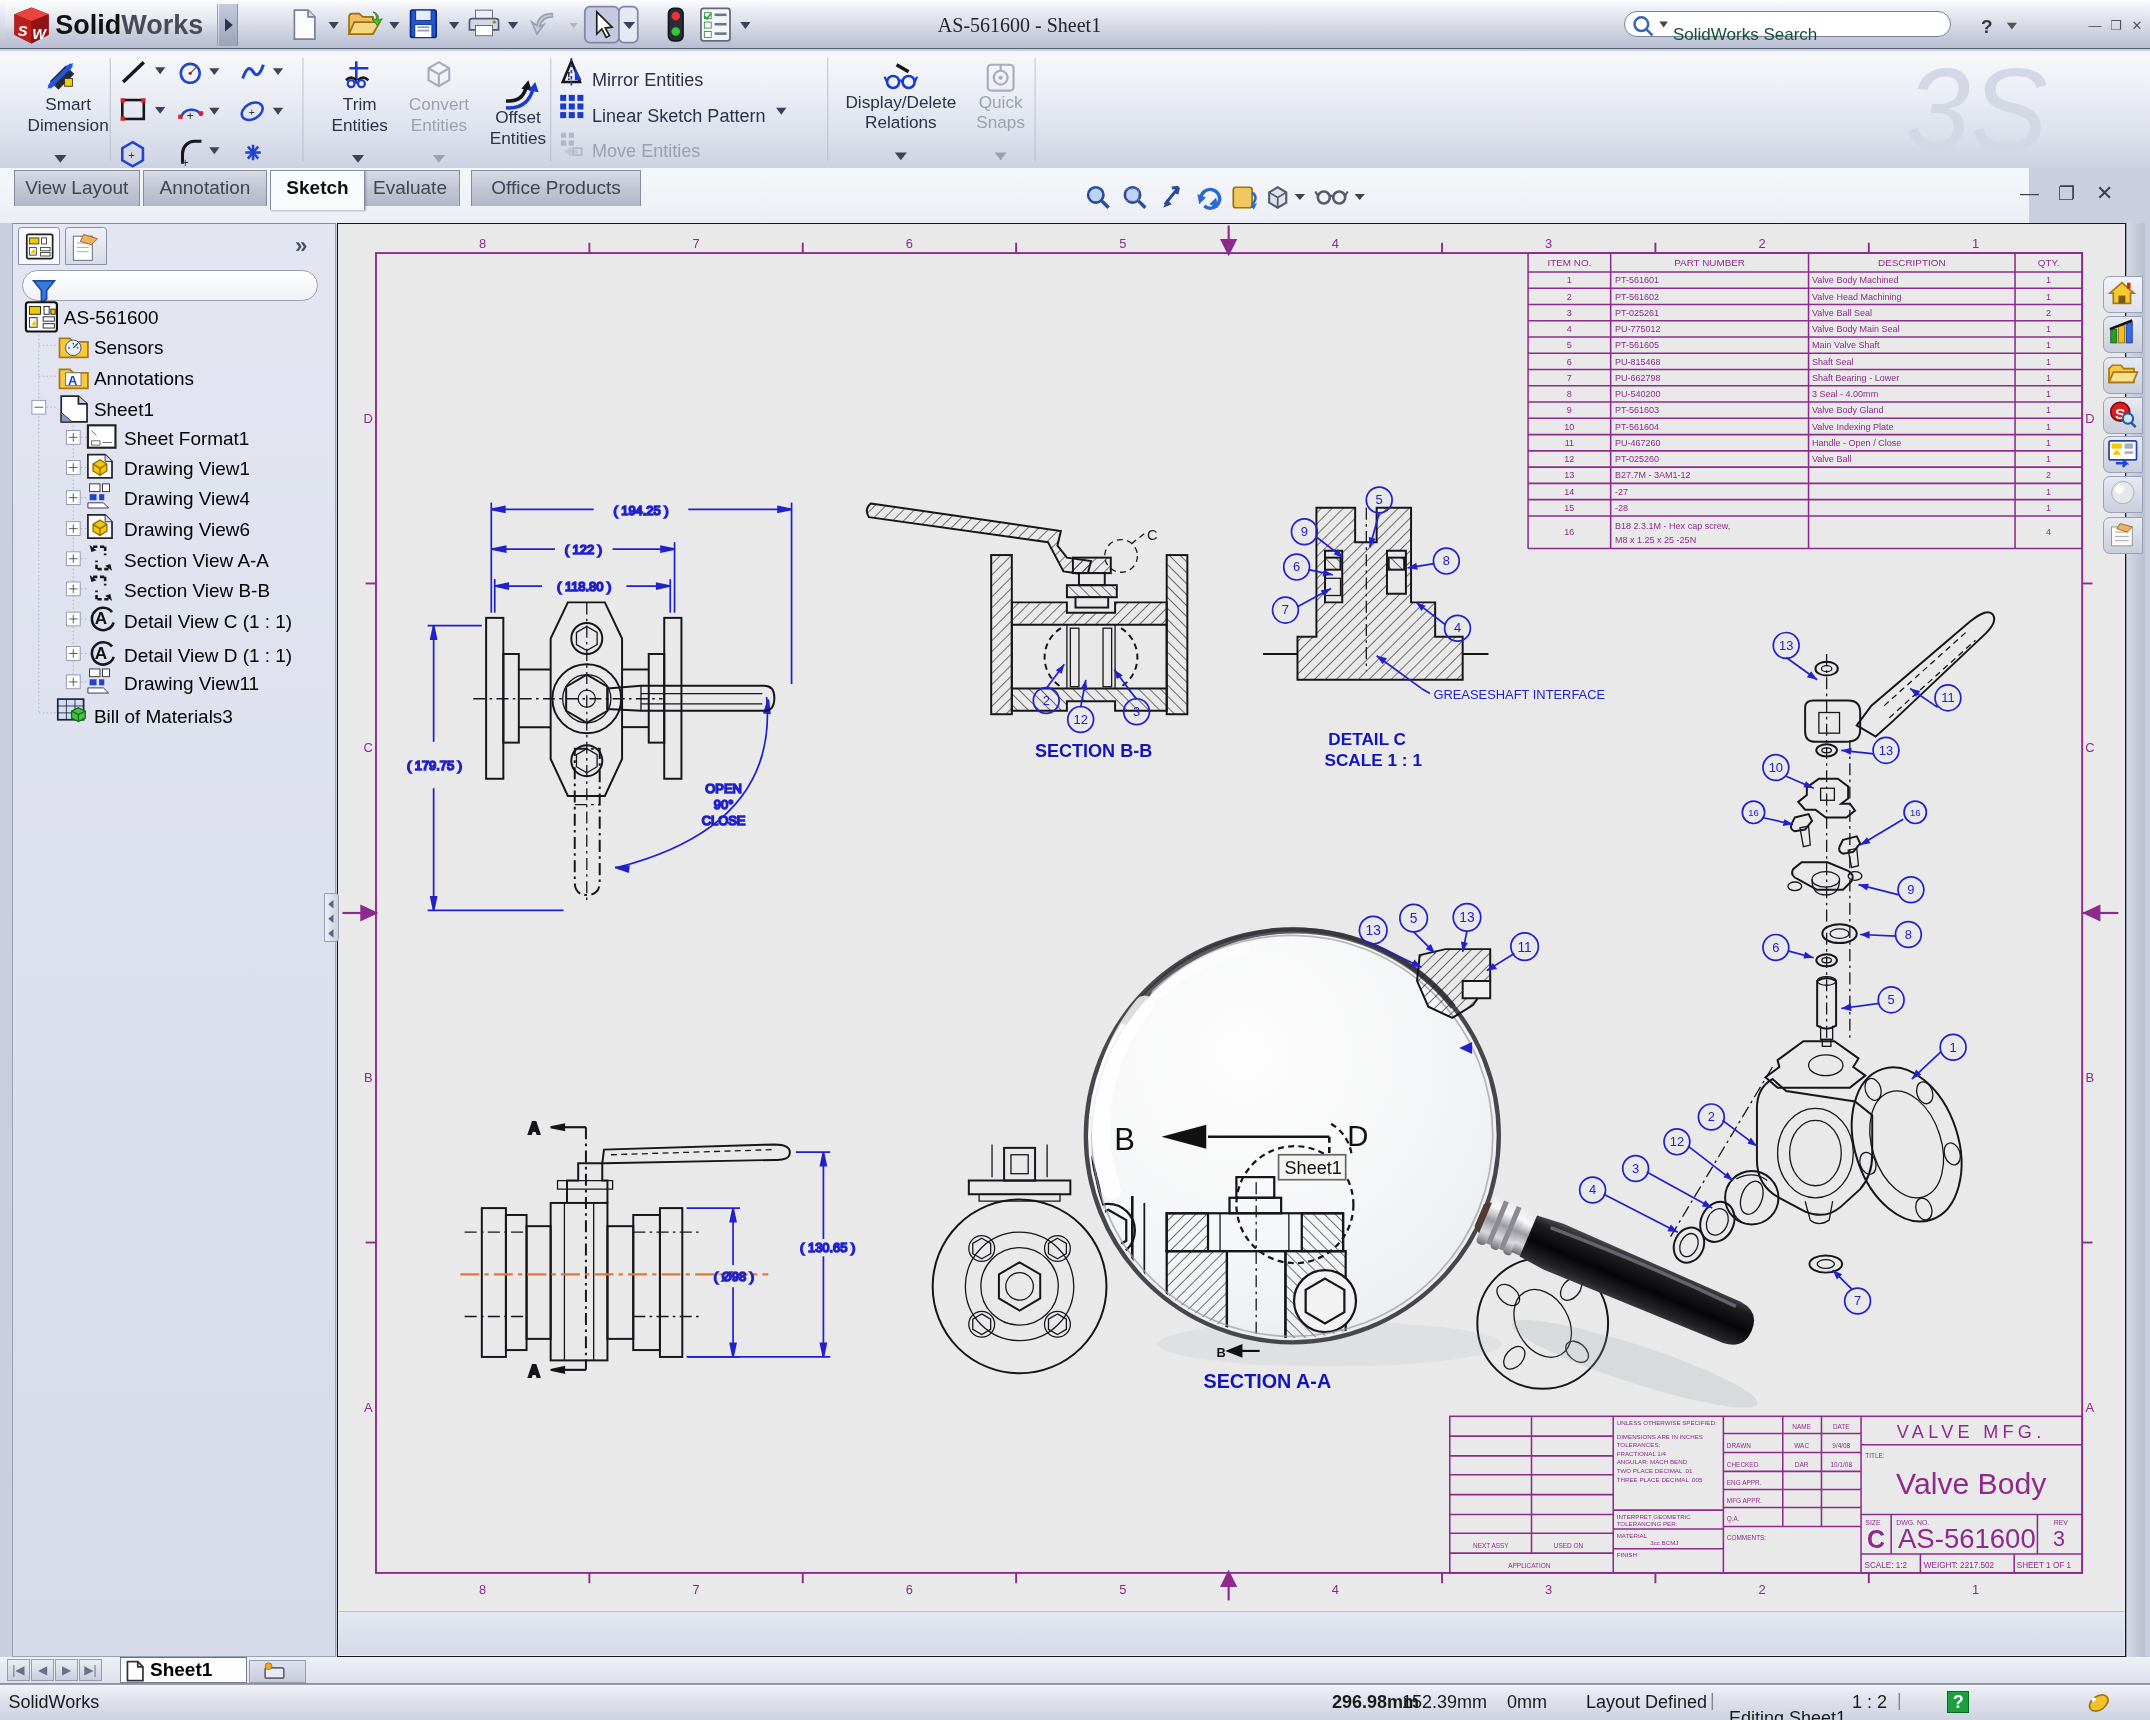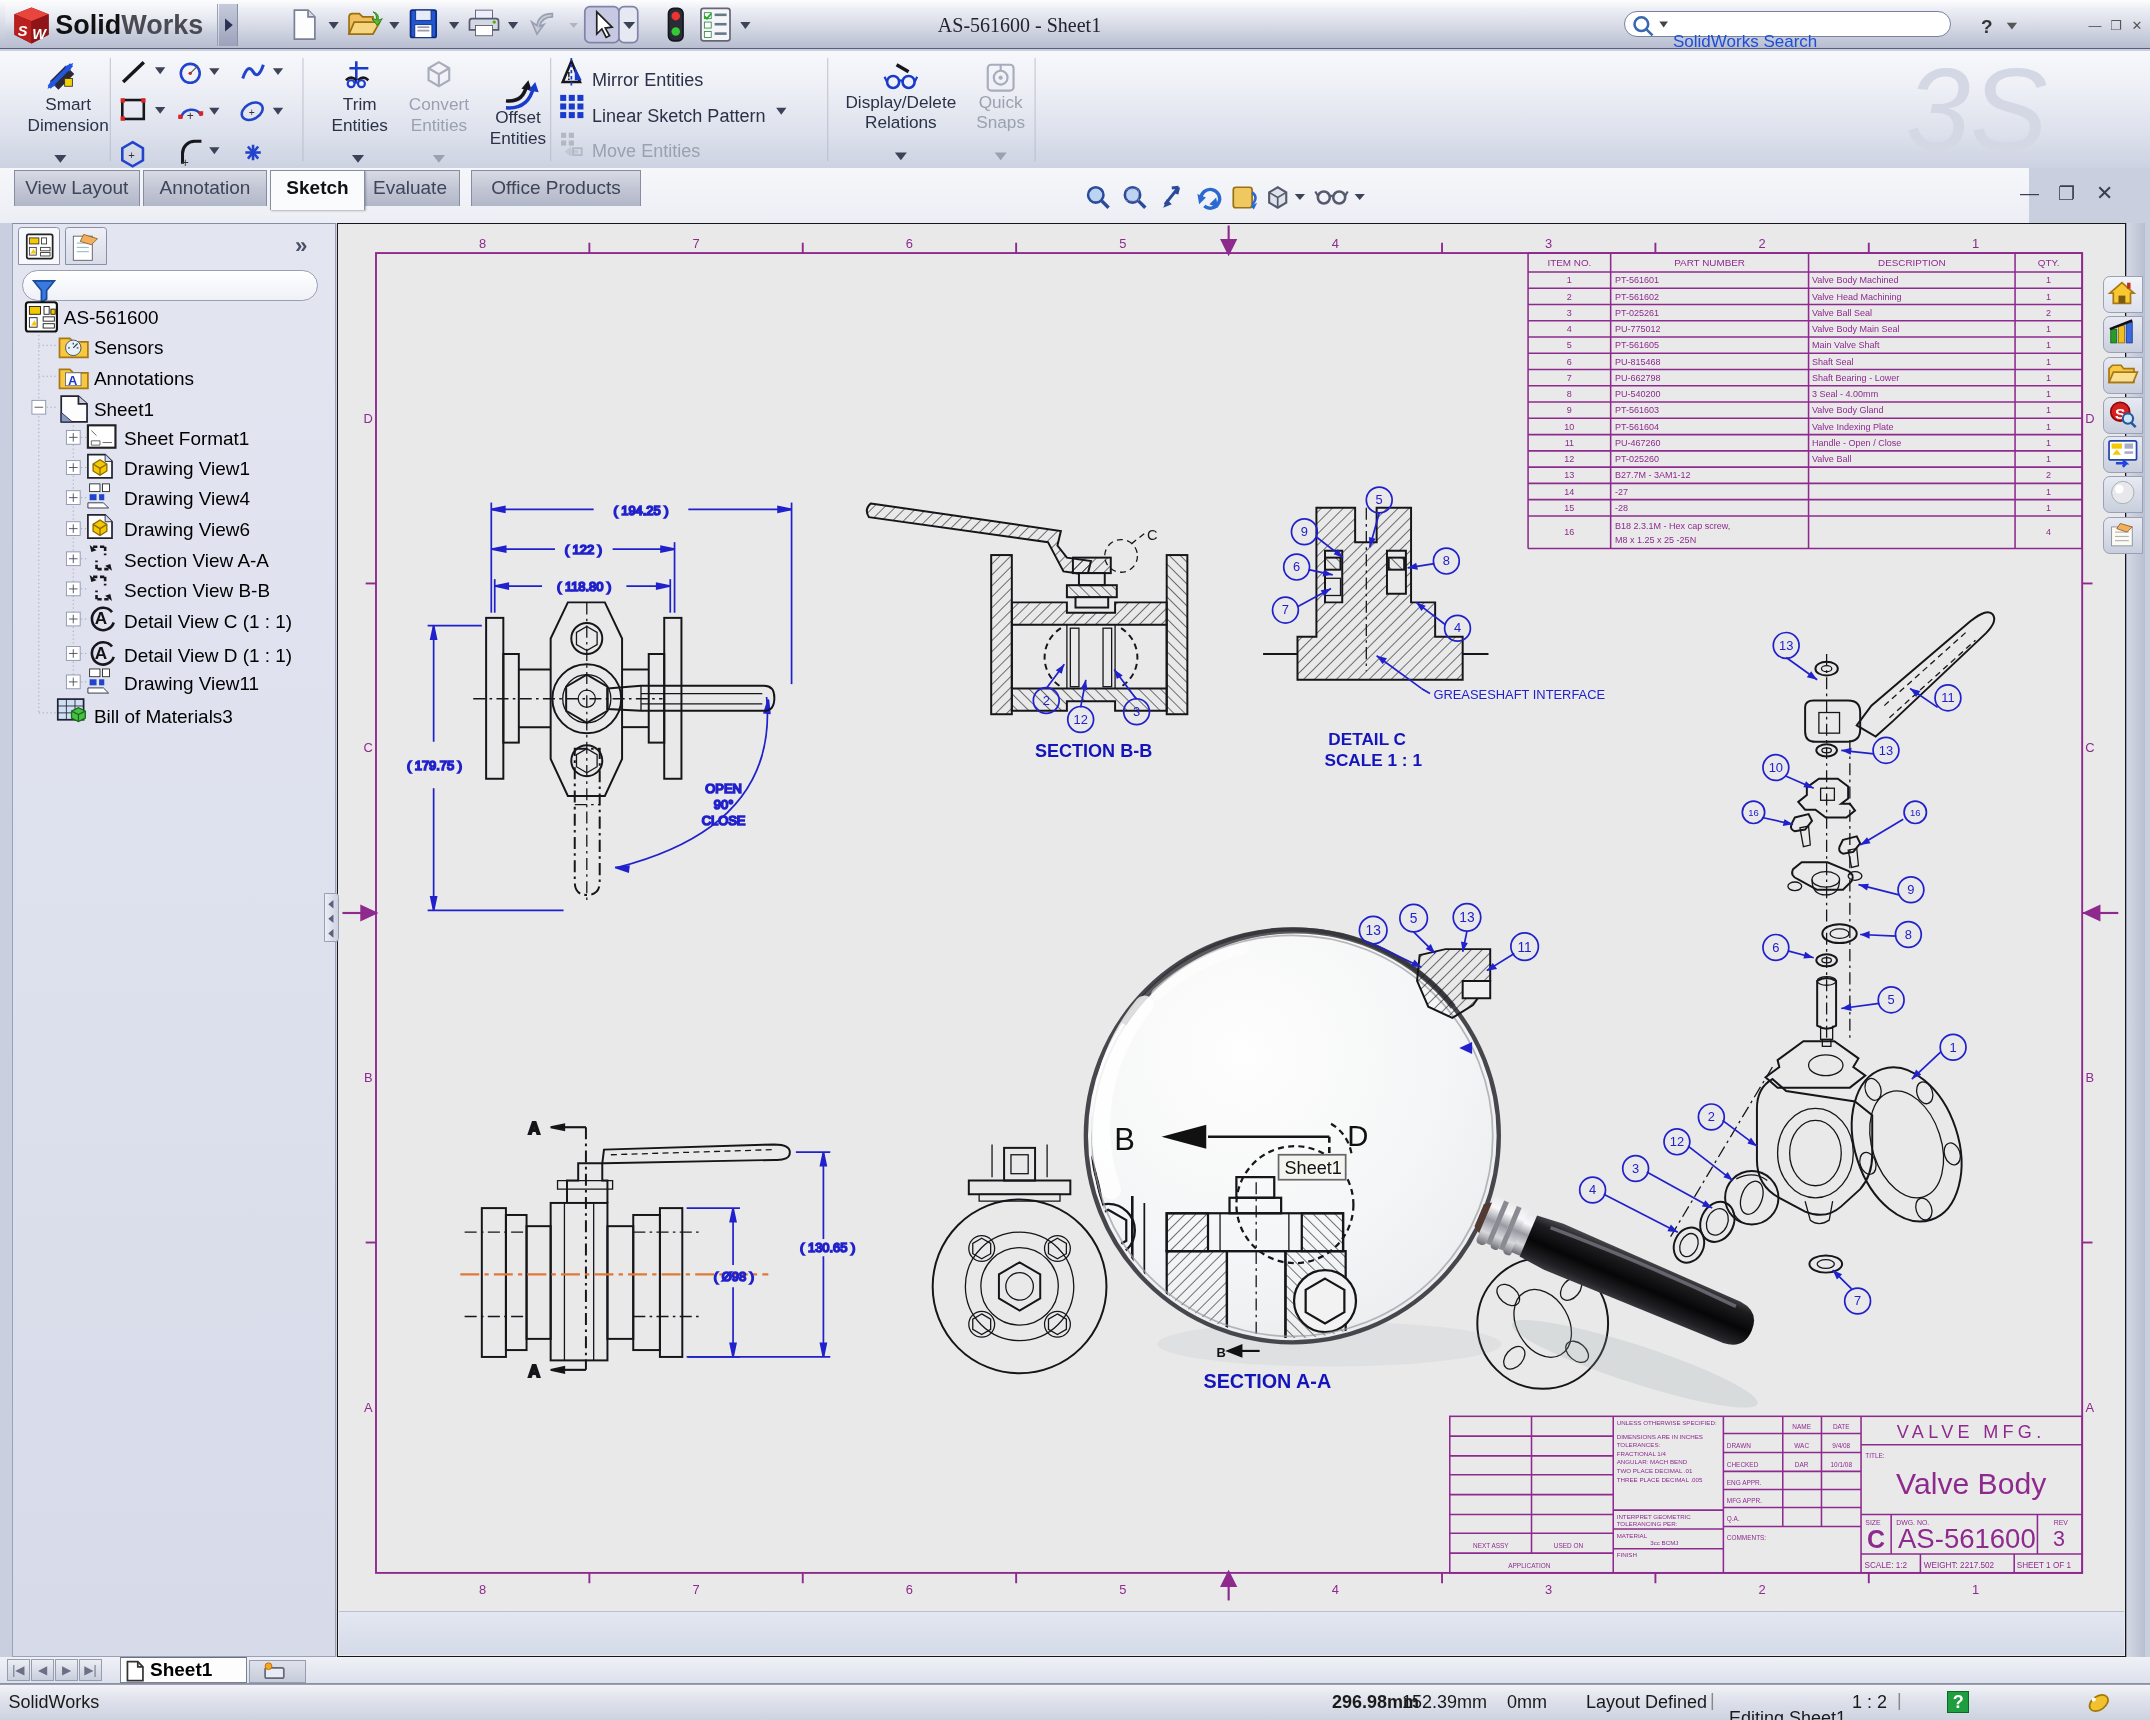--- a/index.html
+++ b/index.html
@@ -11,21 +11,21 @@
     background:linear-gradient(#fdfdfe 0%,#eceef4 20%,#d3d7e3 60%,#c2c7d8 85%,#b7bdd0 100%);
     border-bottom:1.7px solid #5a5f73; }
   #swlogo { left:5.2px; top:4.3px; width:213px; height:42px;
     background:linear-gradient(#f8f9fb 0%,#e4e7ef 40%,#c9cede 70%,#bac0d2 100%);
     border-right:0.9px solid #9aa0b4; }
   #swlogo .txt { position:absolute; left:50px; top:6px; font-size:27px; font-weight:bold; color:#111; letter-spacing:0px;}
   #swlogo .txt span { color:#4a4a52; font-weight:bold; }
   #logoarrowbox { left:219px; top:4.3px; width:19px; height:42px; background:linear-gradient(#c6cbdb,#9ba2ba); border-right:0.9px solid #8a90a6;}
   #titletext { left:0px; top:13.8px; width:2039px; text-align:center; font-size:20px; color:#21242e;font-family:Liberation Serif, serif; }
   #searchbox { left:1624px; top:11.2px; width:327px; height:26px; background:#fff; border:0.9px solid #7a819c; border-radius:13px; }
-  #searchbox .lbl { position:absolute; left:48px; top:20px; font-size:17px; color:#1d4ed8; }
+  #searchbox .lbl { position:absolute; left:48px; top:13px; font-size:17px; color:#14532d; }
   .winbtn { top:16.3px; width:18px; height:19px; font-size:13px; color:#555; text-align:center; line-height:19px; }
   
   #cmdbar { left:0; top:51px; width:2151px; height:117px;
     background:linear-gradient(#f7f8fb 0%,#eef0f6 30%,#dde1ec 70%,#cdd2e2 100%); }
   
   #tabrow { left:0; top:168px; width:2029px; height:55px; background:linear-gradient(#f6f7fa,#eceef5); }
   .ctab { position:absolute; top:1.7px; height:36px; background:linear-gradient(#d8dbe5 0%,#c2c6d4 50%,#b2b7c8 100%);
      border:0.9px solid #878da1; border-bottom:none; font-size:19px; color:#3e4459; text-align:center; line-height:34px; }
   .ctab.active { background:#fafbfd; height:40px; font-weight:bold; color:#111; box-shadow:0.9px 0.9px 1.7px rgba(0,0,0,.25); z-index:3;}
   

